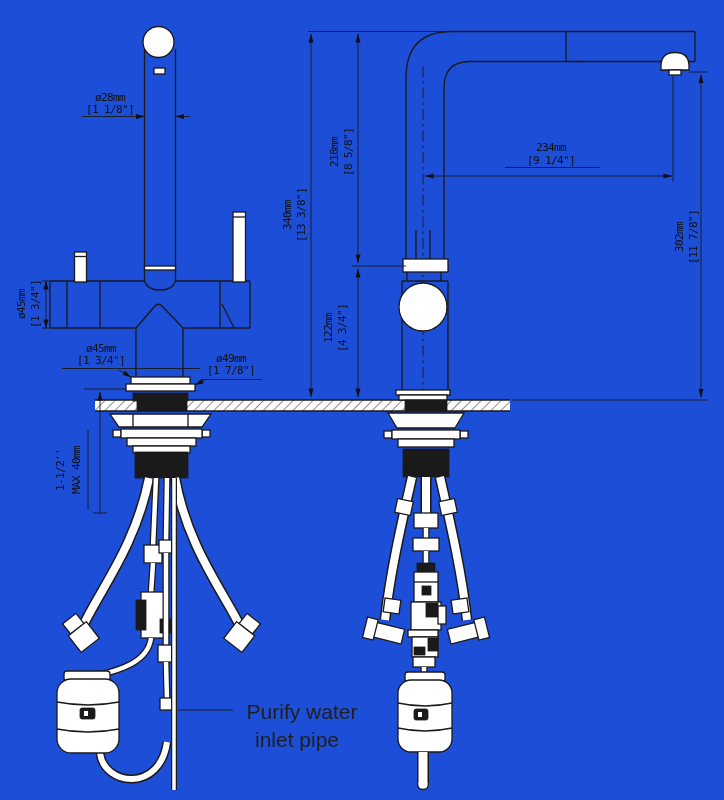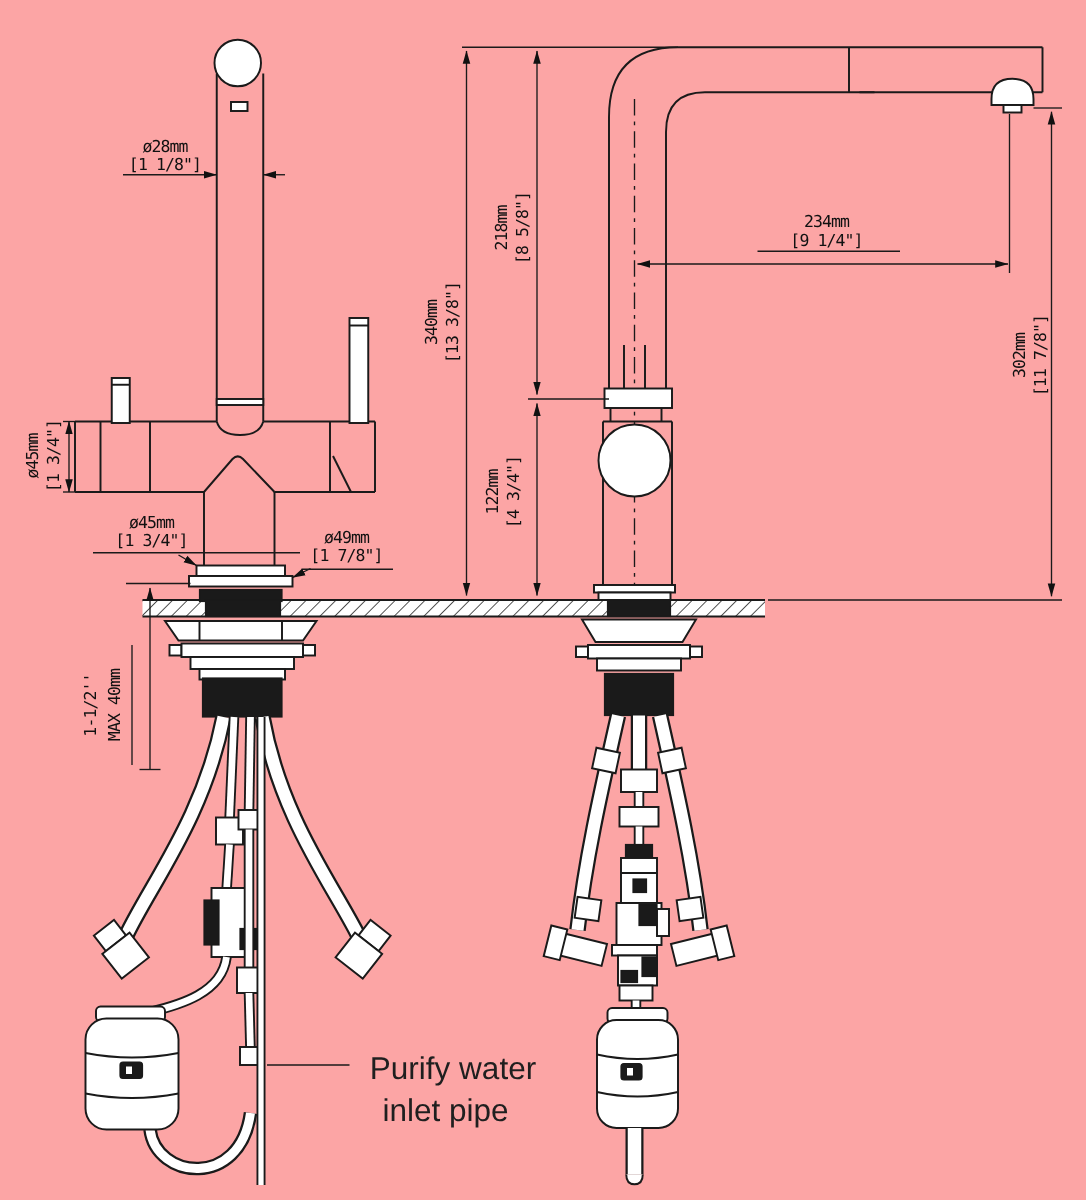--- a/index.html
+++ b/index.html
@@ -1,16 +1,16 @@
 <!DOCTYPE html>
 <html><head>
 <meta charset="utf-8">
 <style>
   html,body{margin:0;padding:0;background:#ffffff;}
-  .stage{position:relative;width:724px;height:800px;background:#fca5a5;overflow:hidden;}
+  .stage{position:relative;width:724px;height:800px;background:#1d4ed8;overflow:hidden;}
   svg{position:absolute;left:0;top:0;}
   .s  {stroke:#1a1a1a;stroke-width:1.3;fill:none;stroke-linecap:butt;}
   .sf {stroke:#1a1a1a;stroke-width:1.3;fill:#ffffff;}
   .d  {stroke:#1a1a1a;stroke-width:0.9;fill:none;}
   .blk{fill:#1a1a1a;stroke:#1a1a1a;stroke-width:0.8;}
   .to {stroke:#1a1a1a;fill:none;}
   .ti {stroke:#ffffff;fill:none;}
   .dash{stroke:#1a1a1a;stroke-width:0.9;fill:none;stroke-dasharray:11 4 2.5 4;}
   .dim{font-family:"DejaVu Sans Mono",monospace;font-size:11px;fill:#111111;letter-spacing:-0.6px;}
   .note{font-family:"Liberation Sans","DejaVu Sans",sans-serif;font-size:21px;fill:#1f1f1f;}

